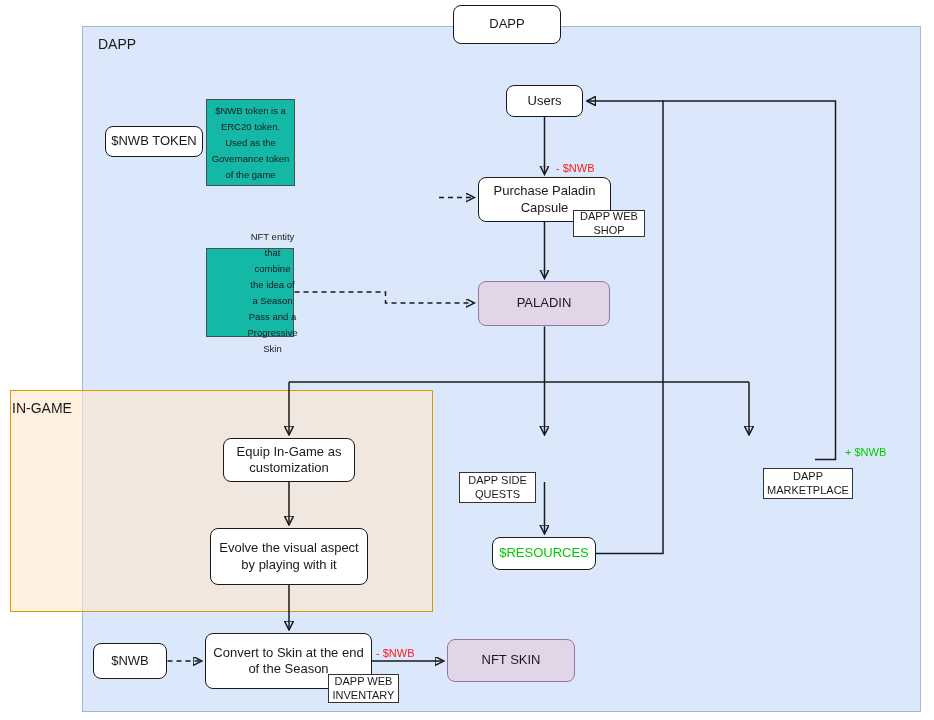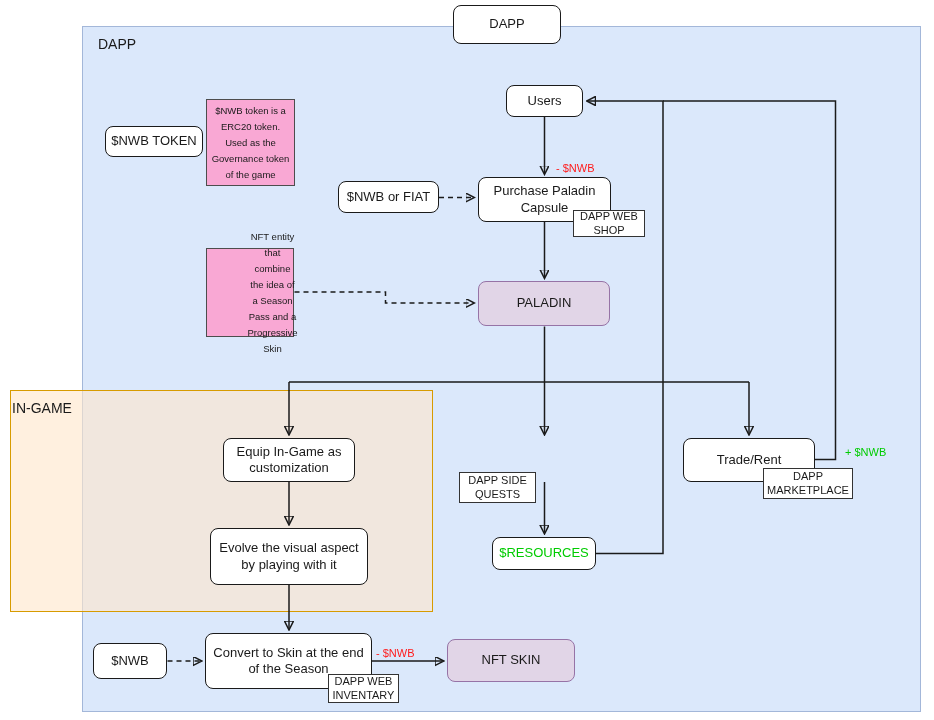--- a/index.html
+++ b/index.html
@@ -23,21 +23,21 @@
   .node{
     display:flex;align-items:center;justify-content:center;text-align:center;
     background:#ffffff;border:1.5px solid #1a1a1a;border-radius:8px;
     font-size:13px;line-height:1.25;padding:2px;z-index:4;
   }
   .node.purple{
     background:var(--purple_fill);border-color:var(--purple_border);
   }
   .note{
     display:flex;align-items:center;justify-content:center;text-align:center;
-    background:#f9a8d4;border:1px solid #4d4d4d;border-radius:0;
+    background:#14b8a6;border:1px solid #4d4d4d;border-radius:0;
     font-size:9.5px;line-height:16px;padding:2px;z-index:4;
   }
   .minibox{
     display:flex;align-items:center;justify-content:flex-end;text-align:center;
     background:#ffffff;border:1.5px solid #333333;border-radius:0;
     font-size:11px;line-height:1.2;padding:1px;z-index:6;
   }
   .edge-label{
     position:absolute;font-size:11px;white-space:nowrap;z-index:5;
   }
@@ -91,23 +91,20 @@
   </div>
 
   <div class="abs note" style="left:206px;top:99px;width:89px;height:87px;">
     <span>$NWB token is a ERC20 token. Used as the Governance token of the game</span>
   </div>
 
   <div class="abs node" style="left:506px;top:85px;width:77px;height:32px;">
     <span>Users</span>
   </div>
 
-  <div class="abs node" style="left:338px;top:181px;width:101px;height:32px;">
-    <span>$NWB or FIAT</span>
-  </div>
 
   <div class="abs node" style="left:478px;top:177px;width:133px;height:45px;justify-content:center;">
     <span>Purchase Paladin Capsule</span>
   </div>
 
   <div class="abs minibox" style="left:573px;top:210px;width:72px;height:27px;">
     <span>DAPP WEB SHOP</span>
   </div>
 
   <div class="abs note" style="left:206px;top:248px;width:88px;height:89px;padding-left:47px;">
@@ -128,23 +125,20 @@
 
 
   <div class="abs minibox" style="left:459px;top:472px;width:77px;height:31px;">
     <span>DAPP SIDE QUESTS</span>
   </div>
 
   <div class="abs node" style="left:492px;top:537px;width:104px;height:33px;">
     <span class="green-text">$RESOURCES</span>
   </div>
 
-  <div class="abs node" style="left:683px;top:438px;width:132px;height:44px;">
-    <span>Trade/Rent</span>
-  </div>
 
   <div class="abs minibox" style="left:763px;top:468px;width:90px;height:31px;">
     <span>DAPP MARKETPLACE</span>
   </div>
 
   <div class="abs node" style="left:93px;top:643px;width:74px;height:36px;">
     <span>$NWB</span>
   </div>
 
   <div class="abs node" style="left:205px;top:633px;width:167px;height:56px;">

